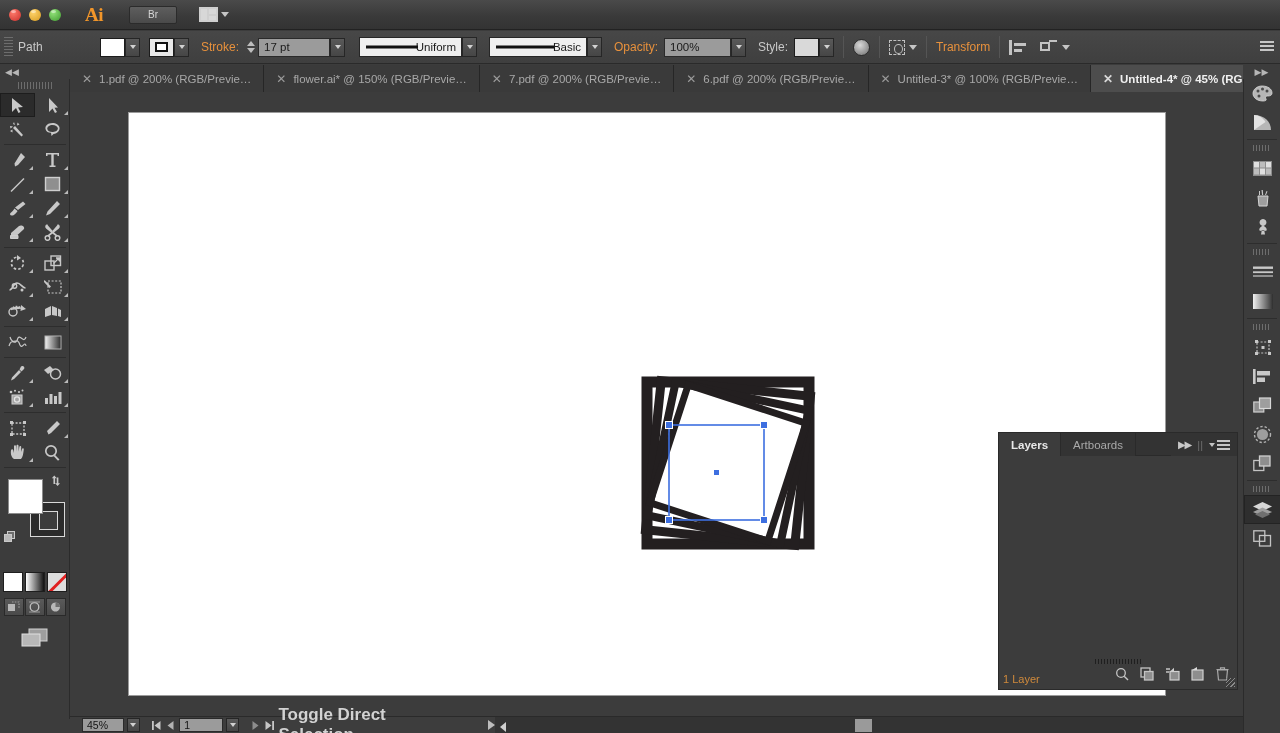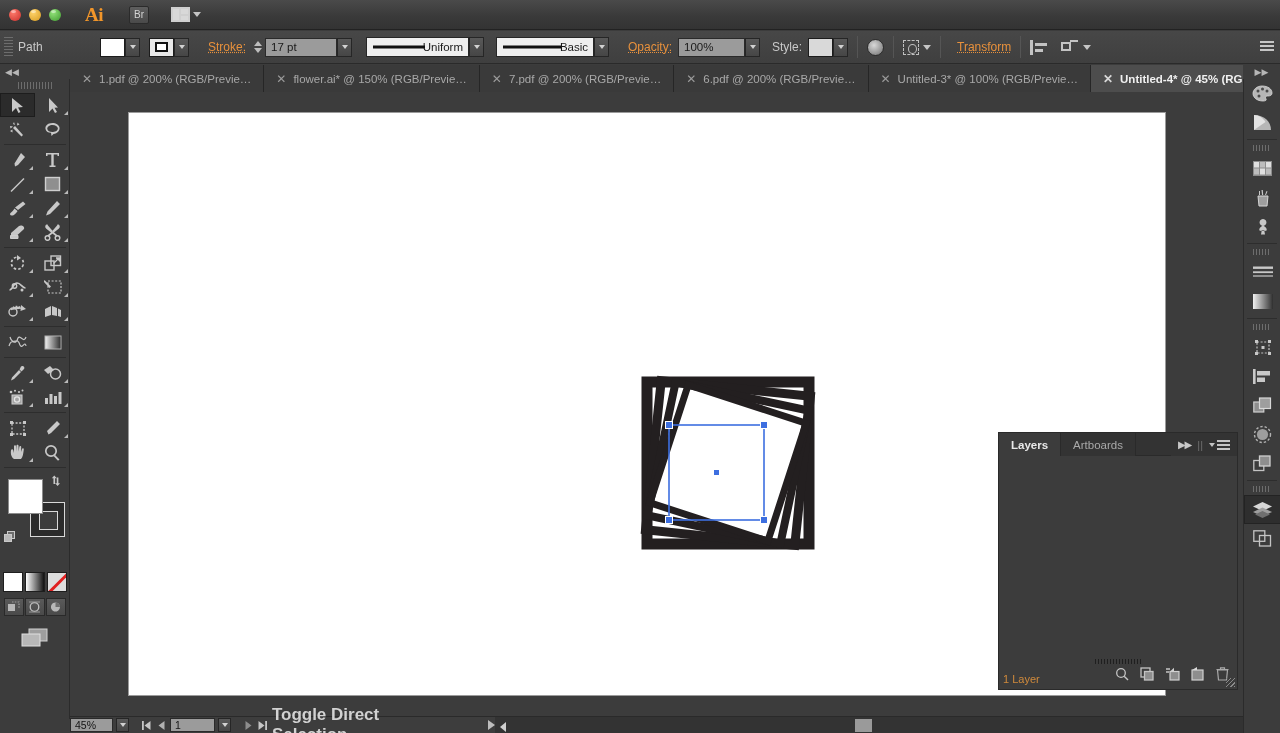--- a/index.html
+++ b/index.html
@@ -27,21 +27,21 @@
   }
   .dot.red { background: radial-gradient(circle at 35% 30%, #ff7a6b, #c9302c); }
   .dot.yel { background: radial-gradient(circle at 35% 30%, #ffd36b, #d79b1f); }
   .dot.grn { background: radial-gradient(circle at 35% 30%, #93e27a, #3f9b2f); }
 
   .ai-logo {
     margin-left: 24px; color: #f2962a; font-weight: bold; font-size: 19px;
     font-family: "Liberation Serif", serif; letter-spacing: -.5px;
   }
   .br-btn {
-    margin-left: 26px; width: 20px; height: 18px; border-radius: 2px;
+    margin-left: 26px; width: 48px; height: 18px; border-radius: 2px;
     background: linear-gradient(180deg,#5e5e5e,#4a4a4a);
     border: 1px solid #2b2b2b; color: #d5d5d5; font-size: 10px;
     display: flex; align-items: center; justify-content: center;
   }
   .arrange-btn {
     margin-left: 22px; display: flex; align-items: center; gap: 3px;
   }
   .arrange-ico {
     width: 19px; height: 15px; border: 1px solid #cfcfcf; background: #6d6d6d;
     display: grid; grid-template-columns: 8px 1fr; grid-template-rows: 1fr 1fr;
@@ -61,21 +61,21 @@
   
   .controlbar {
     position: absolute; left: 0; top: 31px; width: 1280px; height: 33px;
     background: linear-gradient(180deg,#474747,#3f3f3f);
     border-bottom: 1px solid #2a2a2a;
     display: flex; align-items: center;
   }
   .grip { width: 9px; height: 21px; margin: 0 5px 0 4px;
     background: repeating-linear-gradient(180deg,#6d6d6d 0 1px,transparent 1px 3px); }
   .cb-label { color: #c9c9c9; font-size: 12px; }
-  .cb-label.orange { color: #e8913c; text-decoration: underline; text-decoration-style: dotted; margin-left: 7px; }
+  .cb-label.orange { color: #e8913c; text-decoration-style: dotted; }
   .vsep { width: 1px; height: 22px; background: #2e2e2e; border-right: 1px solid #555; margin: 0 9px; }
   .swatch-white { width: 25px; height: 19px; background: #fff; border: 1px solid #1c1c1c; }
   .mini-drop {
     width: 15px; height: 19px; background: linear-gradient(180deg,#595959,#464646);
     border: 1px solid #262626; display: flex; align-items: center; justify-content: center;
   }
   .mini-drop .tri-d { border-top-color: #d2d2d2; border-left-width:3.5px; border-right-width:3.5px; border-top-width:4.5px;}
   .stroke-ico {
     width: 25px; height: 19px; background: #e8e8e8; border: 1px solid #1c1c1c;
     display: flex; align-items: center; justify-content: center;
@@ -200,21 +200,21 @@
     border-top:5px solid transparent;border-bottom:5px solid transparent;border-right:6px solid #cfcfcf; }
   .hthumb { position:absolute; top:2px; left:360px; width:17px; height:13px; background:#9a9a9a; }
 
   
   .statusbar {
     position: absolute; left: 70px; bottom: 0; width: 425px; height: 17px;
     background: #3d3d3d; display: flex; align-items: center; gap: 3px;
     border-top: 1px solid #2a2a2a;
   }
   .zoomfield { width: 44px; height: 14px; background:#9b9b9b; border:1px solid #2a2a2a;
-    color:#141414; font-size:10.5px; display:flex; align-items:center; padding-left:4px; }
+    color:#141414; font-size:10.5px; display:flex; align-items:center; padding-left:4px; margin-left:12px; }
   .sb-drop { width:13px;height:14px;background:linear-gradient(180deg,#5a5a5a,#474747);border:1px solid #262626;
     display:flex;align-items:center;justify-content:center; }
   .navarrow { width:12px; height:14px; display:flex; align-items:center; justify-content:center; }
   .pagefield { width: 46px; height: 14px; background:#9b9b9b; border:1px solid #2a2a2a;
     color:#141414; font-size:10.5px; display:flex; align-items:center; padding-left:4px; }
   .sb-status { color:#d2d2d2; font-size:17px; font-weight:bold; }
   .sb-play { margin-left:28px; width:0;height:0;
     border-top:5px solid transparent;border-bottom:5px solid transparent;border-left:7px solid #bdbdbd; }
 
   

